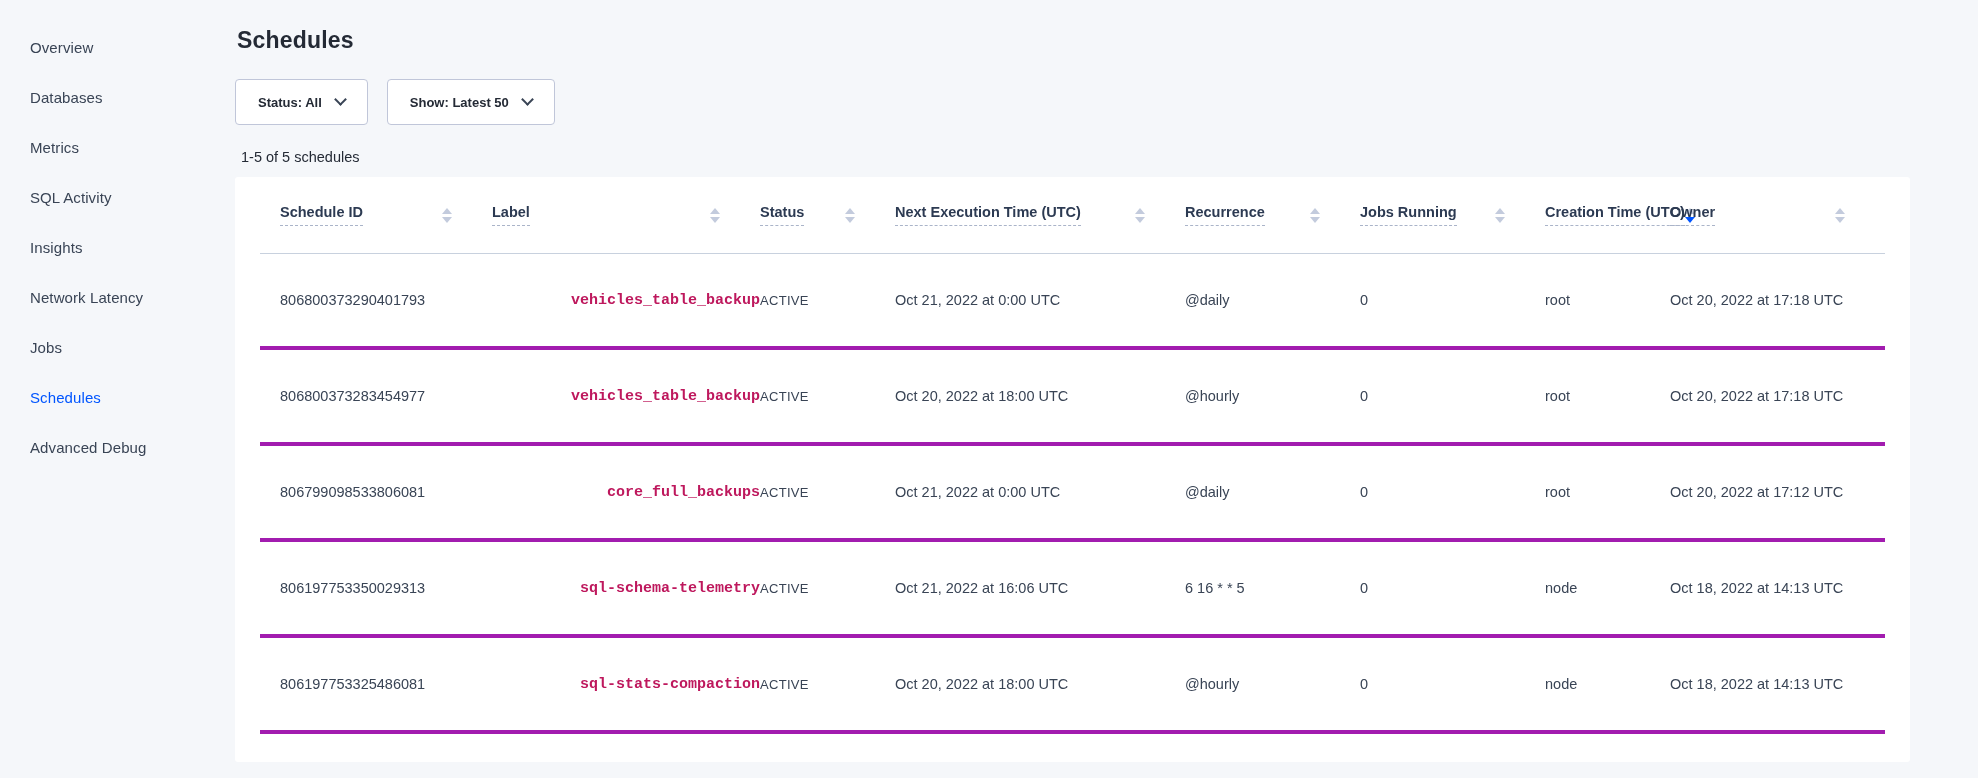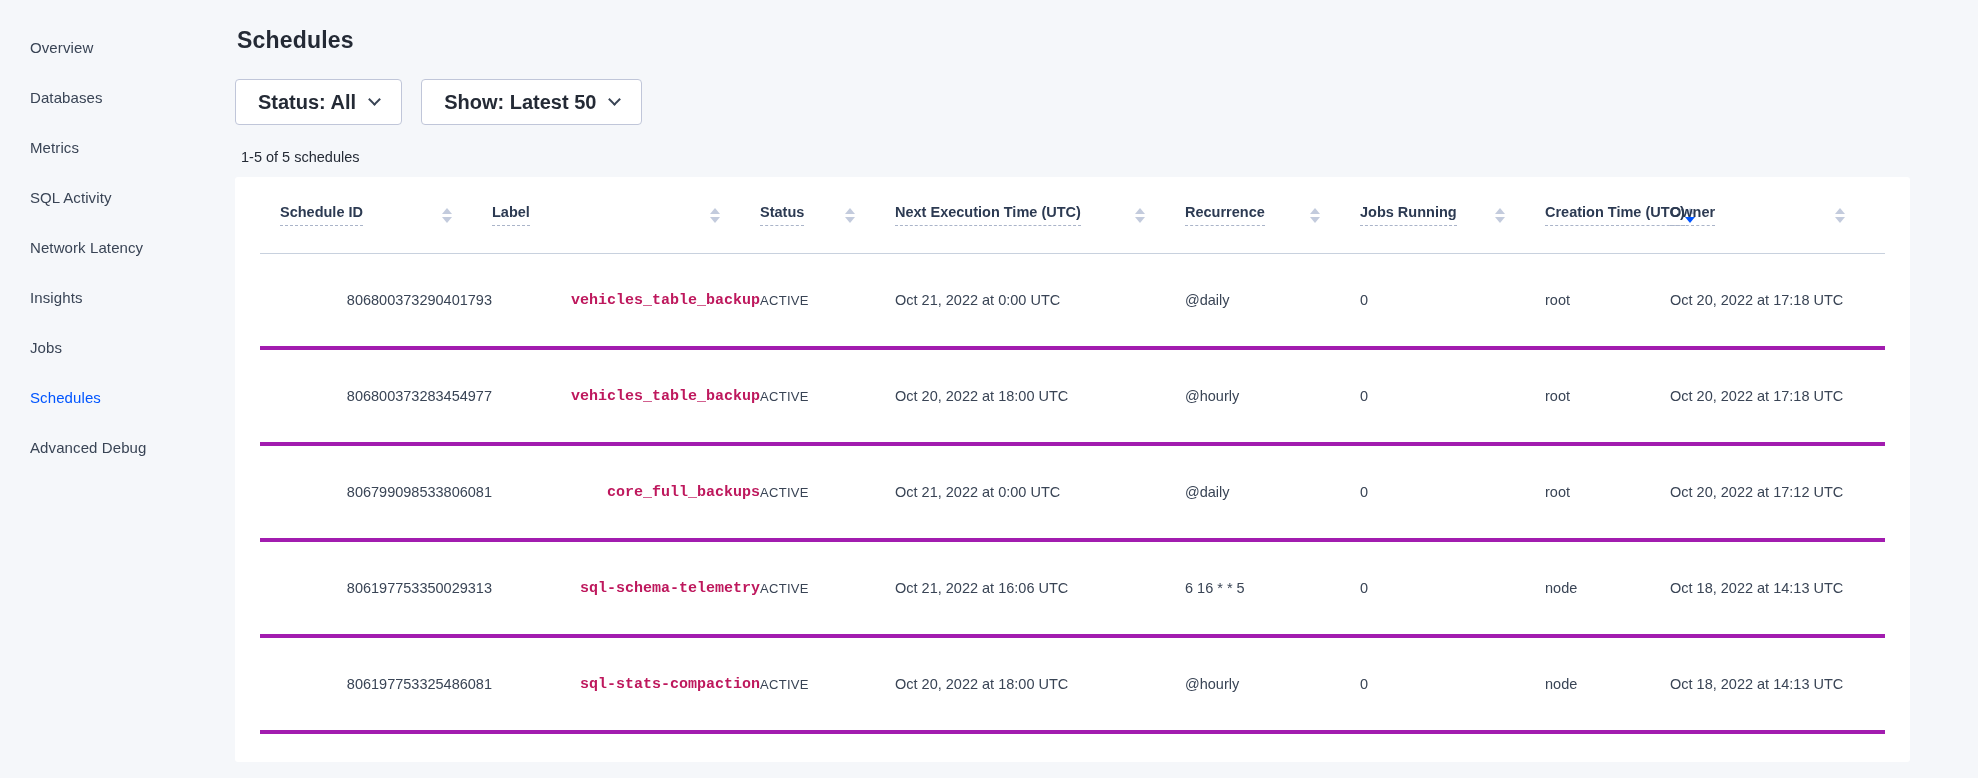--- a/index.html
+++ b/index.html
@@ -23,21 +23,21 @@
   
   .content { flex: 1 1 auto; padding-top: 26px; }
   .page-title {
     margin-left: 2px; font-size: 23px; line-height: 28px;
     font-weight: 700; color: #242a35; letter-spacing: 0.2px;
   }
   .filters { display: flex; gap: 19px; margin-top: 25px; }
   .dropdown-btn {
     height: 46px; background: #ffffff; border: 1px solid #c0c6d9;
     border-radius: 4px; display: inline-flex; align-items: center;
-    padding: 0 22px; font-size: 20px; font-weight: 700; color: #242a35;
+    padding: 0 22px; font-size: 13px; font-weight: 700; color: #242a35;
     font-family: "Liberation Sans", sans-serif; cursor: pointer;
   }
   .chevron {
     display: inline-block; width: 9px; height: 9px;
     border-right: 2px solid #394455; border-bottom: 2px solid #394455;
     transform: rotate(45deg); margin-left: 14px; margin-top: -5px;
   }
   .summary { margin-top: 24px; margin-left: 6px; font-size: 14.5px; color: #242a35; }
 
   
@@ -68,39 +68,39 @@
     border-right: 5px solid transparent; border-bottom: 6px solid #c3cbdd;
     margin-bottom: 3px;
   }
   .tri-down {
     width: 0; height: 0; border-left: 5px solid transparent;
     border-right: 5px solid transparent; border-top: 6px solid #c3cbdd;
   }
   .sort-icon.active-desc .tri-down { border-top-color: #0055ff; }
 
   .cell { font-size: 14.5px; color: #394455; white-space: nowrap; }
-  .cell.c0 { padding-left: 20px; text-align: right; }
+  .cell.c0 { padding-left: 20px; }
   .cell.mono {
     font-family: "Liberation Mono", "DejaVu Sans Mono", monospace;
     font-size: 15px; font-weight: 700; color: #be185d; letter-spacing: 0; text-align: right;
   }
   .cell.status { font-size: 13px; letter-spacing: 0.3px; }
 </style>
 </head>
 <body>
 
 <div class="app">
 
   <nav class="sidebar">
     <div class="nav-item">Overview</div>
     <div class="nav-item">Databases</div>
     <div class="nav-item">Metrics</div>
     <div class="nav-item">SQL Activity</div>
+    <div class="nav-item">Insights</div>
     <div class="nav-item">Network Latency</div>
-    <div class="nav-item">Insights</div>
     <div class="nav-item">Jobs</div>
     <div class="nav-item active">Schedules</div>
     <div class="nav-item">Advanced Debug</div>
   </nav>
 
   <main class="content">
 
     <h1 class="page-title">Schedules</h1>
 
     <div class="filters">

